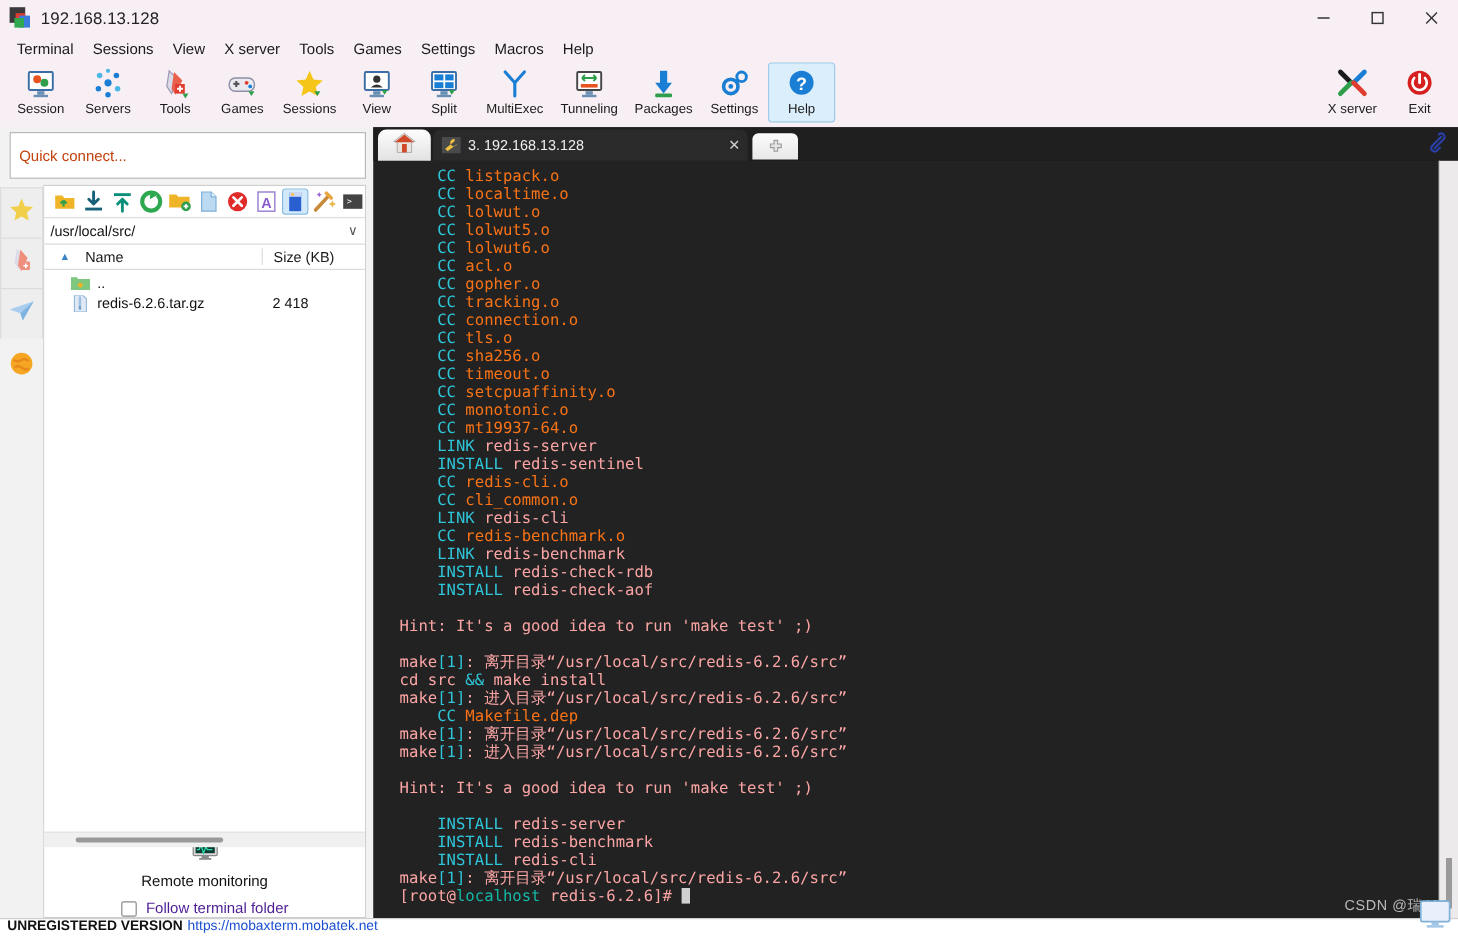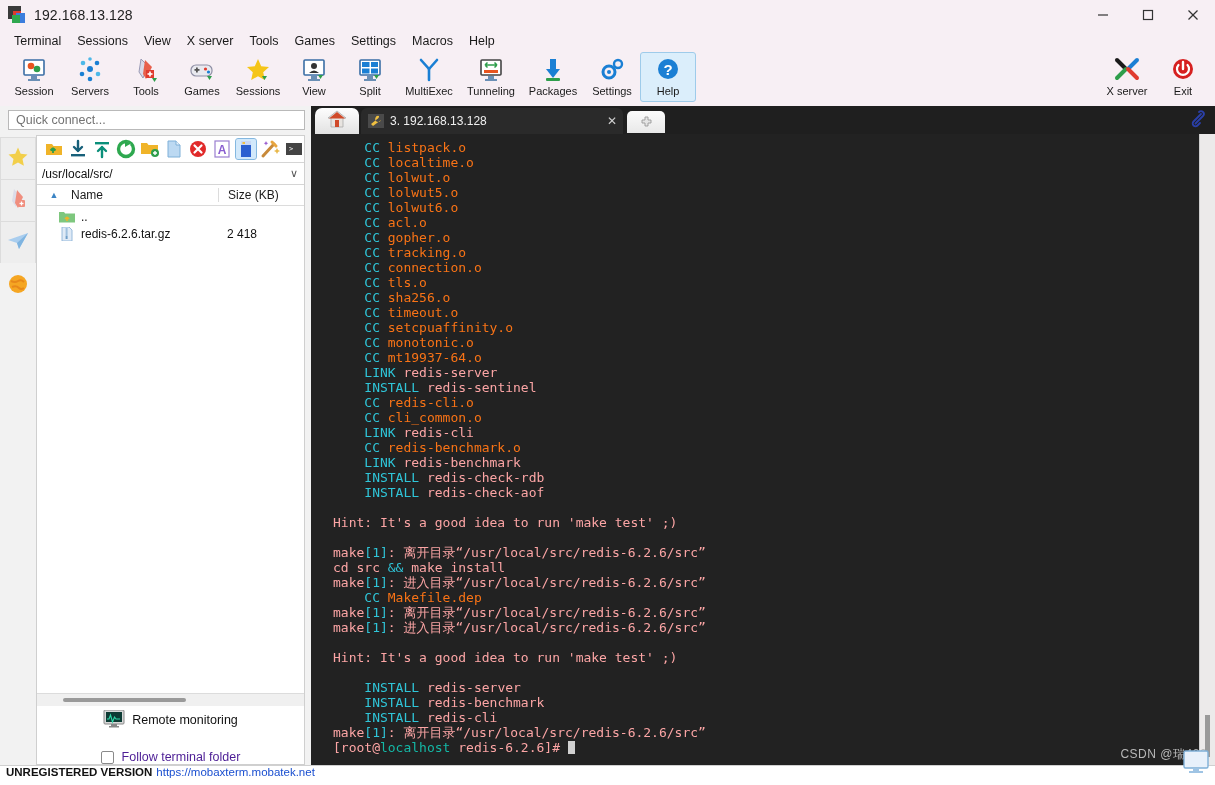--- a/index.html
+++ b/index.html
@@ -104,27 +104,27 @@
   .leftcol {
     width: 311px;
     flex: 0 0 311px;
     display: flex;
     flex-direction: column;
     background: #f2f2f2;
     position: relative;
   }
   .quickconnect {
     margin: 4px 6px 5px 8px;
-    height: 20px;
+    height: 39px;
     background: #fff;
     border: 1px solid #b9b9b9;
     display: flex; align-items: center;
     padding-left: 7px;
     font-size: 12.5px;
-    color: #737373;
+    color: #c2410c;
   }
   .leftmain { flex: 1 1 auto; display: flex; min-height: 0; }
   .rail {
     width: 36px; flex: 0 0 36px;
     display: flex; flex-direction: column;
     background: #f2f2f2;
     padding-top: 2px;
   }
   .railbtn {
     width: 36px; height: 42px;
@@ -178,21 +178,21 @@
   }
   .frow .fic { width: 16px; height: 14px; margin-left: 22px; margin-right: 6px; position: relative; flex:0 0 16px;}
   .frow .fname { flex: 1 1 auto; }
   .frow .fsize { width: 86px; padding-left: 9px; }
   .panelfoot {
     flex: 0 0 auto; background: #fff;
     border-top: 1px solid #dcdcdc;
   }
   .hsb { height: 12px; background: #f0f0f0; position: relative; }
   .hsb .thumb { position: absolute; left: 26px; top: 4px; width: 123px; height: 4px; background: #9a9a9a; border-radius: 2px;}
-  .footrow { height: 28px; display: flex; align-items: center; justify-content: center; gap: 7px; font-size: 12.5px; color: #111; }
+  .footrow { height: 28px; display: flex; align-items: center; justify-content: center; gap: 7px; font-size: 12.5px; color: #111; flex-direction: column; }
   .footrow2 { height: 30px; display: flex; align-items: flex-end; justify-content: center; gap: 8px; font-size: 12.5px; color: #4c1d95; }
   .cbx { width: 13px; height: 13px; border: 1px solid #8a8a8a; background: #fff; border-radius: 2px; }
 
   
   .rightcol {
     flex: 1 1 auto;
     display: flex; flex-direction: column;
     min-width: 0;
     background: #1c1c1c;
   }

